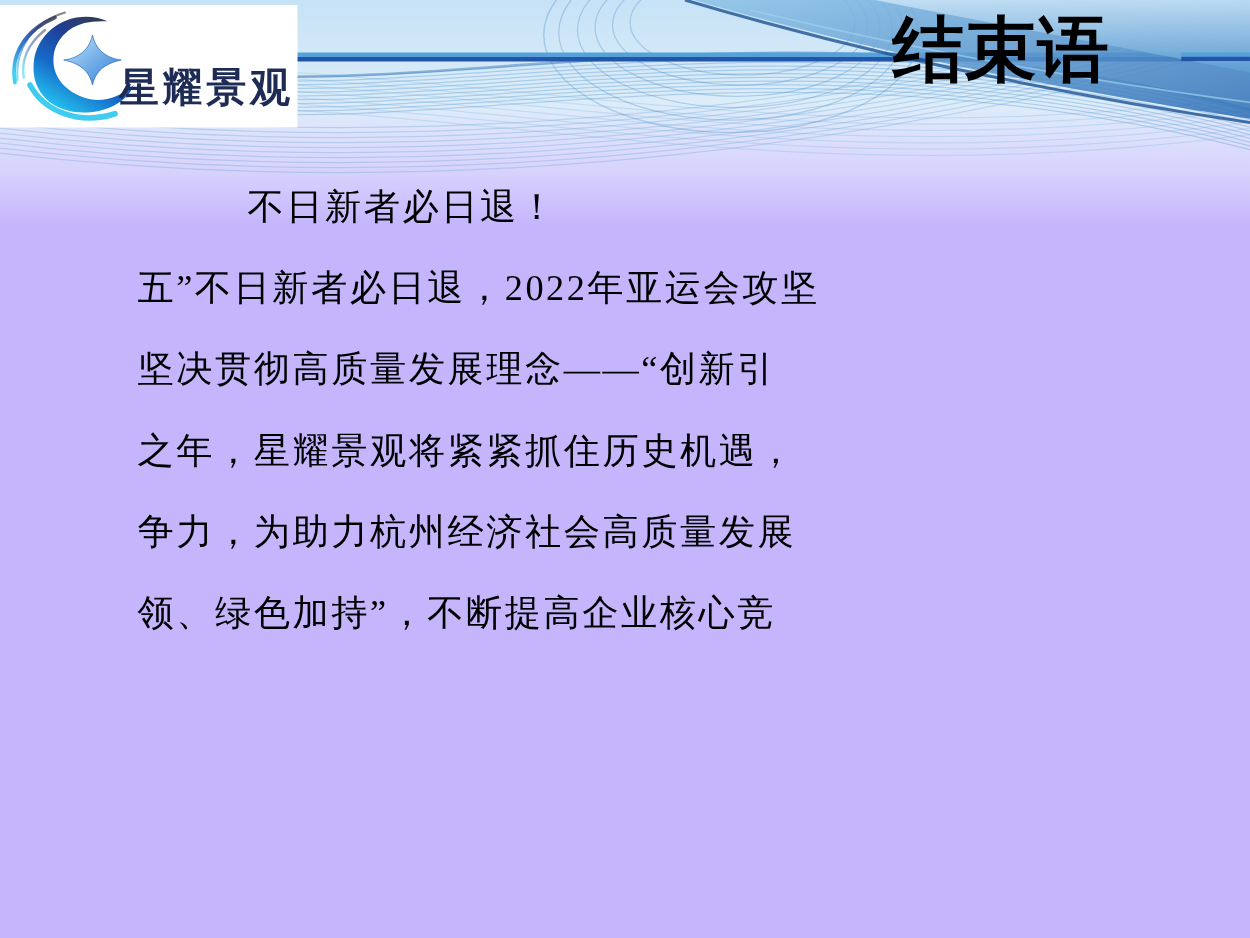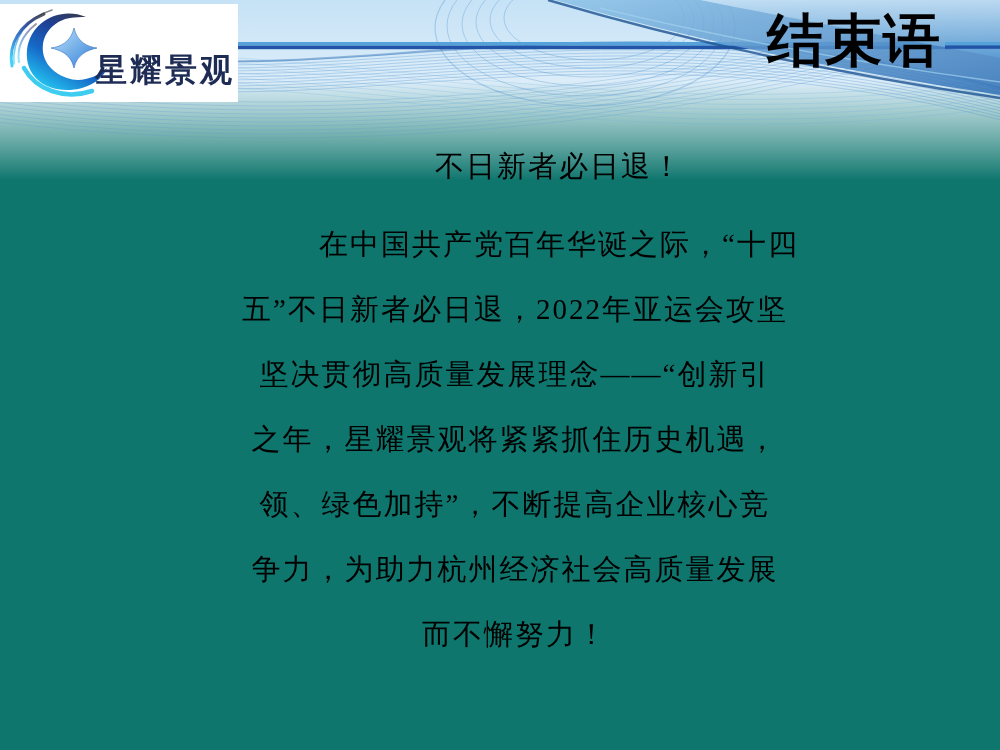--- a/index.html
+++ b/index.html
@@ -5,23 +5,22 @@
   html,body { margin:0; padding:0; }
   body {
     width:1000px; height:750px;
     font-family:"Liberation Serif", serif;
     background:#ffffff;
     overflow:hidden;
   }
   .slide {
     position:relative;
     width:1000px; height:750px;
-    background:#0f766e;
+    background:#c4b5fd;
     overflow:hidden;
-    text-align:center;
   }
   
   .banner-svg {
     position:absolute; left:0; top:0;
     width:1000px; height:300px;
     display:block;
     z-index:1;
   }
   
   .logo-plate {
@@ -174,22 +173,20 @@
         <path d="M74,24 C77,38 88,43 97,44 C88,46 77,50 74,64 C71,50 60,46 51,44 C60,43 71,38 74,24 Z" fill="url(#gStar)" stroke="#2f6fc0" stroke-width="0.6"></path>
       </g>
       <text x="95" y="77" font-size="32" font-weight="bold" fill="#1d2b55" letter-spacing="3">星耀景观</text>
     </svg>
   </div>
 
   <div class="page-title">结束语</div>
 
   <div class="body-text">
     <div class="body-line indent">不日新者必日退！</div>
-    <div class="body-line indent pgap">在中国共产党百年华诞之际，“十四</div>
     <div class="body-line">五”不日新者必日退，2022年亚运会攻坚</div>
     <div class="body-line">坚决贯彻高质量发展理念——“创新引</div>
     <div class="body-line">之年，星耀景观将紧紧抓住历史机遇，</div>
+    <div class="body-line">争力，为助力杭州经济社会高质量发展</div>
     <div class="body-line">领、绿色加持”，不断提高企业核心竞</div>
-    <div class="body-line">争力，为助力杭州经济社会高质量发展</div>
-    <div class="body-line">而不懈努力！</div>
   </div>
 
 </div>
 
 </body></html>

